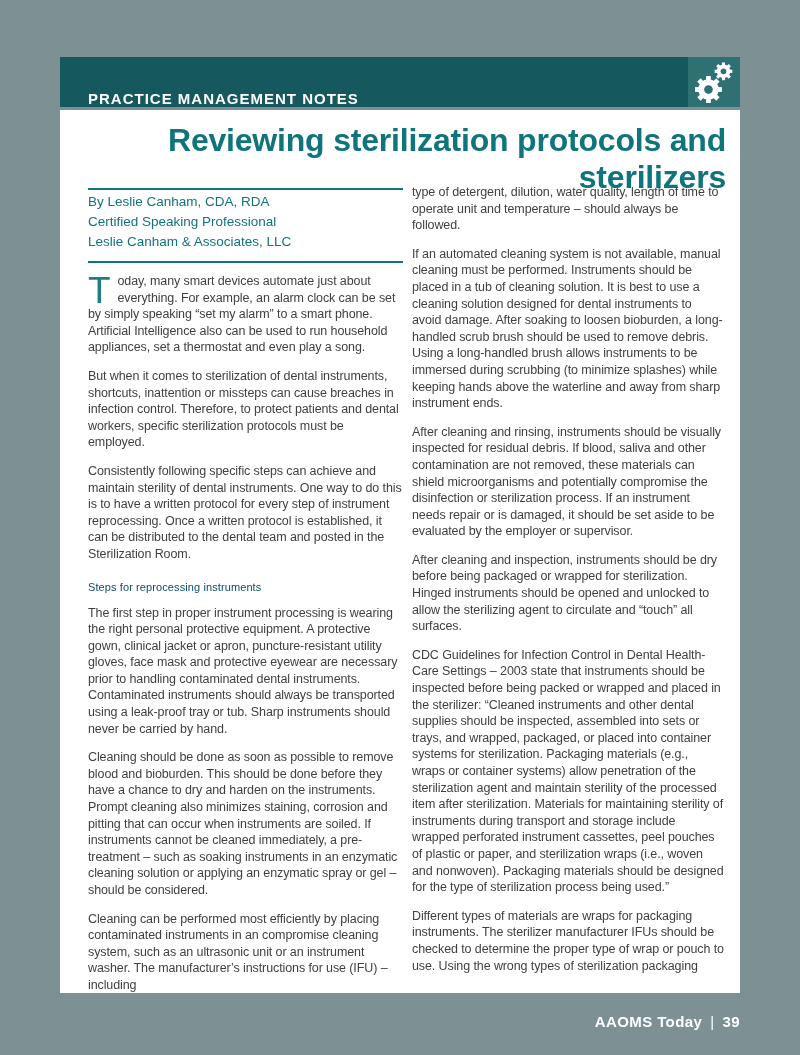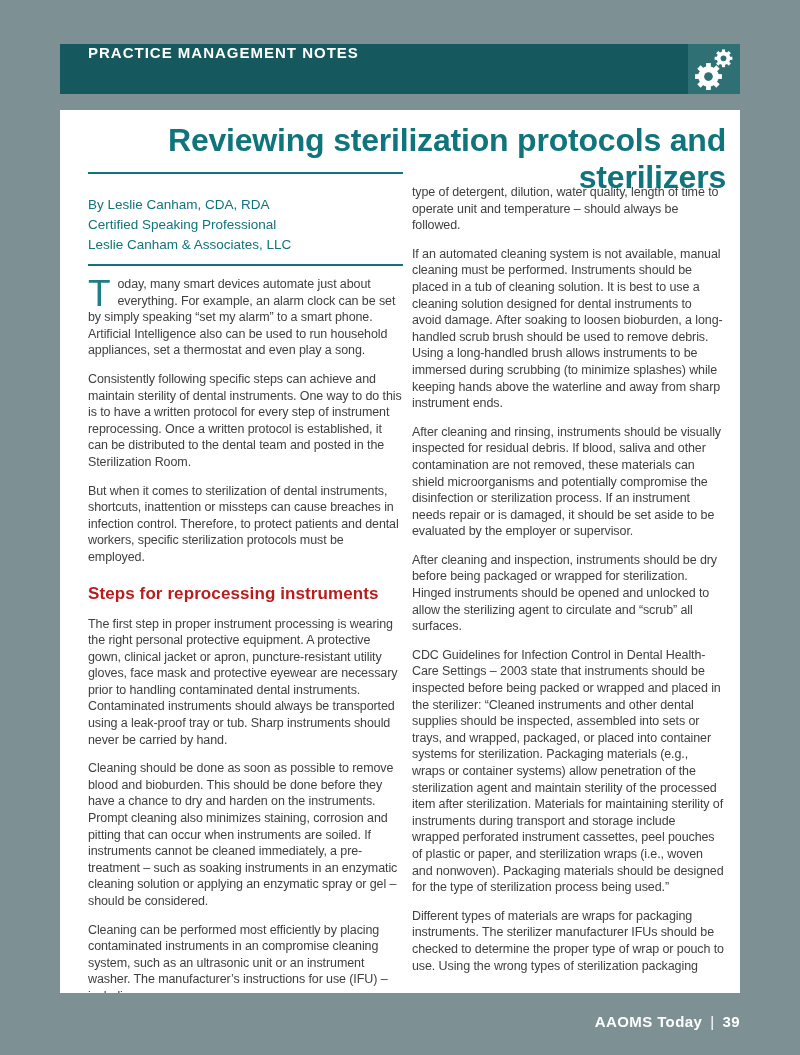--- a/index.html
+++ b/index.html
@@ -2,22 +2,22 @@
 <html><head>
 <meta charset="utf-8">
 <style>
   html,body { margin:0; padding:0; background:#7d9194; }
   .canvas {
     position:relative; width:800px; height:1055px; overflow:hidden;
     background:#7d9194;
     font-family:"Liberation Sans", sans-serif;
   }
   .banner {
-    position:absolute; left:60px; top:44px; width:680px; height:50px;
-    background:#15595e; display:flex; align-items:flex-start;
+    position:absolute; left:60px; top:57px; width:680px; height:50px;
+    background:#15595e; display:flex; align-items:flex-end;
   }
   .banner-title {
     color:#ffffff; font-weight:bold; font-size:15px; letter-spacing:1px;
     padding-left:28px;
   }
   .gear-box {
     position:absolute; right:0; top:0; width:52px; height:50px;
     background:#2f7074; display:flex; align-items:center; justify-content:center;
   }
   .page {
@@ -26,36 +26,36 @@
   }
   h1.article-title {
     position:absolute; left:36px; top:12px; margin:0; width:630px;
     font-size:32px; font-weight:bold; color:#0f747c; letter-spacing:-0.2px;text-align:right;
   }
   .col { position:absolute; top:62px; }
   .col-left  { left:28px;  width:315px; }
   .col-right { left:352px; width:312px; }
   .byline {
     border-top:2px solid #11737b; border-bottom:2px solid #11737b;
-    padding:21px 0 9px 0; color:#11737b;
-    font-size:13.5px; line-height:20px;
+    padding:2px 0 9px 0; color:#11737b;
+    font-size:13.5px; line-height:20px;margin-top:16px;
   }
   .byline .it { }
   .col p {
     margin:12px 0 7px 0; color:#3e3f41;
     font-size:12.5px; line-height:16.6px; letter-spacing:-0.1px;
   }
   .col p.intro { margin-top:10px; }
   .dropcap {
     float:left; color:#1e7e86; font-size:37px; line-height:30px;
     padding-top:3px; margin-right:7px; font-weight:400;
   }
   h2.section-heading {
-    margin:18px 0 11px 0; font-size:17px; font-weight:bold;
-    color:#b91c1c; letter-spacing:0.1px;
+    margin:18px 0 11px 0; font-size:11px; font-weight:normal;
+    color:#0c4a6e; letter-spacing:0.1px;
   }
   .footer {
     position:absolute; top:1013px; right:60px;
     color:#ffffff; font-weight:bold; font-size:15px; letter-spacing:0.4px;
   }
   .footer .sep { margin:0 8px; font-weight:normal; }
 </style>
 </head>
 <body>
 
@@ -92,35 +92,35 @@
 
     <div class="col col-left">
       <div class="byline">
         <div>By Leslie Canham, CDA, RDA</div>
         <div class="it">Certified Speaking Professional</div>
         <div class="it">Leslie Canham &amp; Associates, LLC</div>
       </div>
 
       <p class="intro"><span class="dropcap">T</span><span>oday, many smart devices automate just about everything. For example, an alarm clock can be set by simply speaking “set my alarm” to a smart phone. Artificial Intelligence also can be used to run household appliances, set a thermostat and even play a song.</span></p>
 
+      <p>But when it comes to sterilization of dental instruments, shortcuts, inattention or missteps can cause breaches in infection control. Therefore, to protect patients and dental workers, specific sterilization protocols must be employed.</p>
       <p>Consistently following specific steps can achieve and maintain sterility of dental instruments. One way to do this is to have a written protocol for every step of instrument reprocessing. Once a written protocol is established, it can be distributed to the dental team and posted in the Sterilization Room.</p>
-      <p>But when it comes to sterilization of dental instruments, shortcuts, inattention or missteps can cause breaches in infection control. Therefore, to protect patients and dental workers, specific sterilization protocols must be employed.</p>
 
       <h2 class="section-heading">Steps for reprocessing instruments</h2>
 
       <p>The first step in proper instrument processing is wearing the right personal protective equipment. A protective gown, clinical jacket or apron, puncture-resistant utility gloves, face mask and protective eyewear are necessary prior to handling contaminated dental instruments. Contaminated instruments should always be transported using a leak-proof tray or tub. Sharp instruments should never be carried by hand.</p>
       <p>Cleaning should be done as soon as possible to remove blood and bioburden. This should be done before they have a chance to dry and harden on the instruments. Prompt cleaning also minimizes staining, corrosion and pitting that can occur when instruments are soiled. If instruments cannot be cleaned immediately, a pre-treatment – such as soaking instruments in an enzymatic cleaning solution or applying an enzymatic spray or gel – should be considered.</p>
       <p>Cleaning can be performed most efficiently by placing contaminated instruments in an compromise cleaning system, such as an ultrasonic unit or an instrument washer. The manufacturer’s instructions for use (IFU) – including</p>
     </div>
 
     <div class="col col-right">
       <p>type of detergent, dilution, water quality, length of time to operate unit and temperature – should always be followed.</p>
       <p>If an automated cleaning system is not available, manual cleaning must be performed. Instruments should be placed in a tub of cleaning solution. It is best to use a cleaning solution designed for dental instruments to avoid damage. After soaking to loosen bioburden, a long-handled scrub brush should be used to remove debris. Using a long-handled brush allows instruments to be immersed during scrubbing (to minimize splashes) while keeping hands above the waterline and away from sharp instrument ends.</p>
       <p>After cleaning and rinsing, instruments should be visually inspected for residual debris. If blood, saliva and other contamination are not removed, these materials can shield microorganisms and potentially compromise the disinfection or sterilization process. If an instrument needs repair or is damaged, it should be set aside to be evaluated by the employer or supervisor.</p>
-      <p>After cleaning and inspection, instruments should be dry before being packaged or wrapped for sterilization. Hinged instruments should be opened and unlocked to allow the sterilizing agent to circulate and “scrub” all surfaces.</p>
+      <p>After cleaning and inspection, instruments should be dry before being packaged or wrapped for sterilization. Hinged instruments should be opened and unlocked to allow the sterilizing agent to circulate and “touch” all surfaces.</p>
       <p>CDC Guidelines for Infection Control in Dental Health-Care Settings – 2003 state that instruments should be inspected before being packed or wrapped and placed in the sterilizer: “Cleaned instruments and other dental supplies should be inspected, assembled into sets or trays, and wrapped, packaged, or placed into container systems for sterilization. Packaging materials (e.g., wraps or container systems) allow penetration of the sterilization agent and maintain sterility of the processed item after sterilization. Materials for maintaining sterility of instruments during transport and storage include wrapped perforated instrument cassettes, peel pouches of plastic or paper, and sterilization wraps (i.e., woven and nonwoven). Packaging materials should be designed for the type of sterilization process being used.”</p>
 
 
       <p>Different types of materials are wraps for packaging instruments. The sterilizer manufacturer IFUs should be checked to determine the proper type of wrap or pouch to use. Using the wrong types of sterilization packaging</p>
 
     </div>
   </div>
 
   <div class="footer">
     <span>AAOMS Today</span><span class="sep">|</span><span>39</span>

